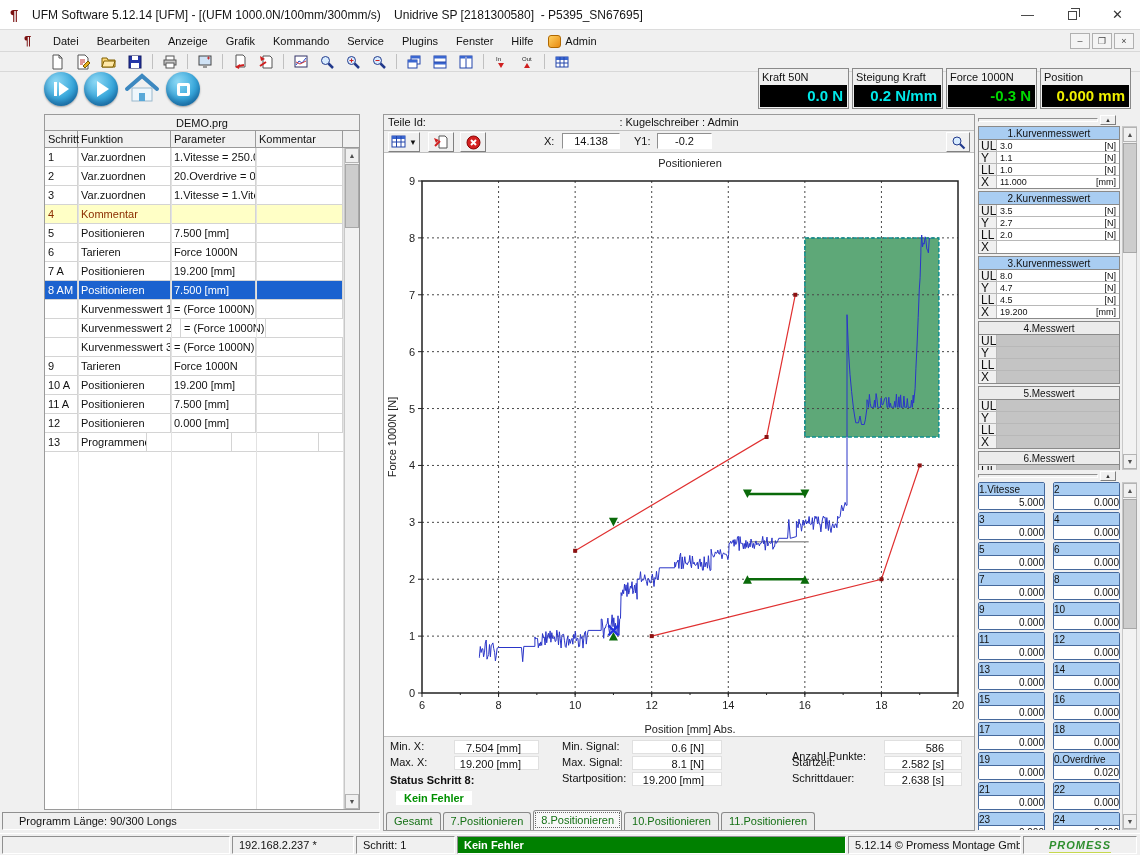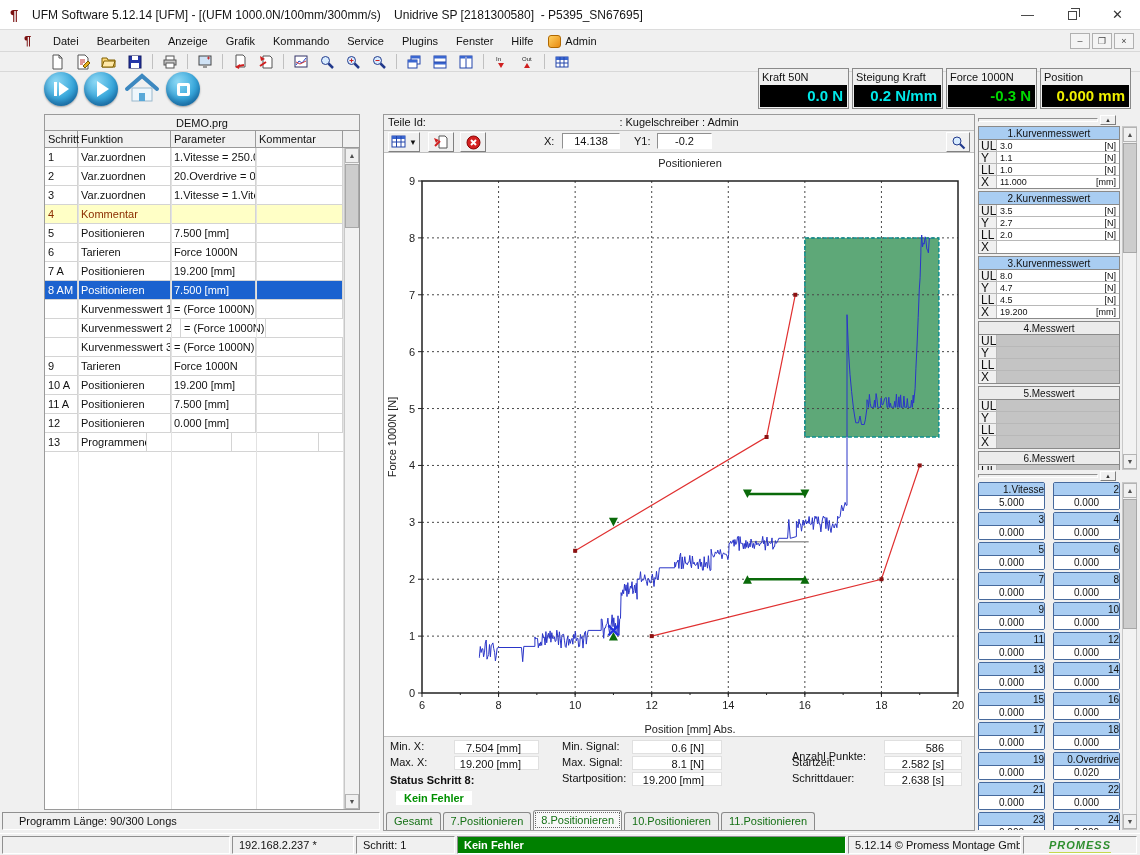--- a/index.html
+++ b/index.html
@@ -86,22 +86,22 @@
   .mcard .hdr{height:13px;line-height:13px;text-align:center;font-size:10px;background:#a9cdf2;border-bottom:1px solid #8a8a8a;}
   .mcard.inactive .hdr{background:#ececec;}
   .mrow{display:flex;height:12px;border-bottom:1px solid #b8b8b8;}
   .mrow:last-child{border-bottom:none;}
   .mrow .k{width:18px;font-size:12px;line-height:12px;padding-left:2px;background:#f0f0f0;border-right:1px solid #b8b8b8;}
   .mrow .v{flex:1;background:#fff;font-size:9px;line-height:12px;display:flex;justify-content:space-between;padding:0 3px;}
   .mcard.inactive .v{background:#c4c4c4;}
   .vsb{position:absolute;width:15px;background:#f2f2f2;border:1px solid #c8c8c8;}
   .vars{position:absolute;left:0;top:368px;width:142px;height:348px;overflow:hidden;display:flex;flex-wrap:wrap;justify-content:space-between;align-content:flex-start;}
   .vcell{width:67px;border:1px solid #46699c;margin-bottom:2px;border-radius:2px;overflow:hidden;}
-  .vcell .n{height:13px;background:#a9cdf2;text-align:right;font-size:10px;line-height:13px;border-bottom:1px solid #46699c;white-space:nowrap;overflow:hidden;}
-  .vcell .val{height:13px;background:#fff;text-align:center;font-size:10px;line-height:13px;}
+  .vcell .n{height:13px;background:#a9cdf2;text-align:left;font-size:10px;line-height:13px;border-bottom:1px solid #46699c;white-space:nowrap;overflow:hidden;}
+  .vcell .val{height:13px;background:#fff;text-align:right;font-size:10px;line-height:13px;}
 
   
   .statusbar{position:absolute;left:0;top:833px;width:1140px;height:22px;background:#f0f0f0;border-top:1px solid #fff;}
   .scell{position:absolute;top:2px;height:18px;border:1px solid;border-color:#909090 #fff #fff #909090;line-height:16px;padding:0 6px;white-space:nowrap;overflow:hidden;}
   .scell.green{background:#008000;color:#fff;font-weight:bold;}
   .promess{color:#2f8f2f;font-weight:bold;font-style:italic;letter-spacing:1px;border-bottom:3px solid #c6d84e;line-height:13px;margin-top:1px;display:inline-block;}
 </style>
 </head>
 <body>
 

